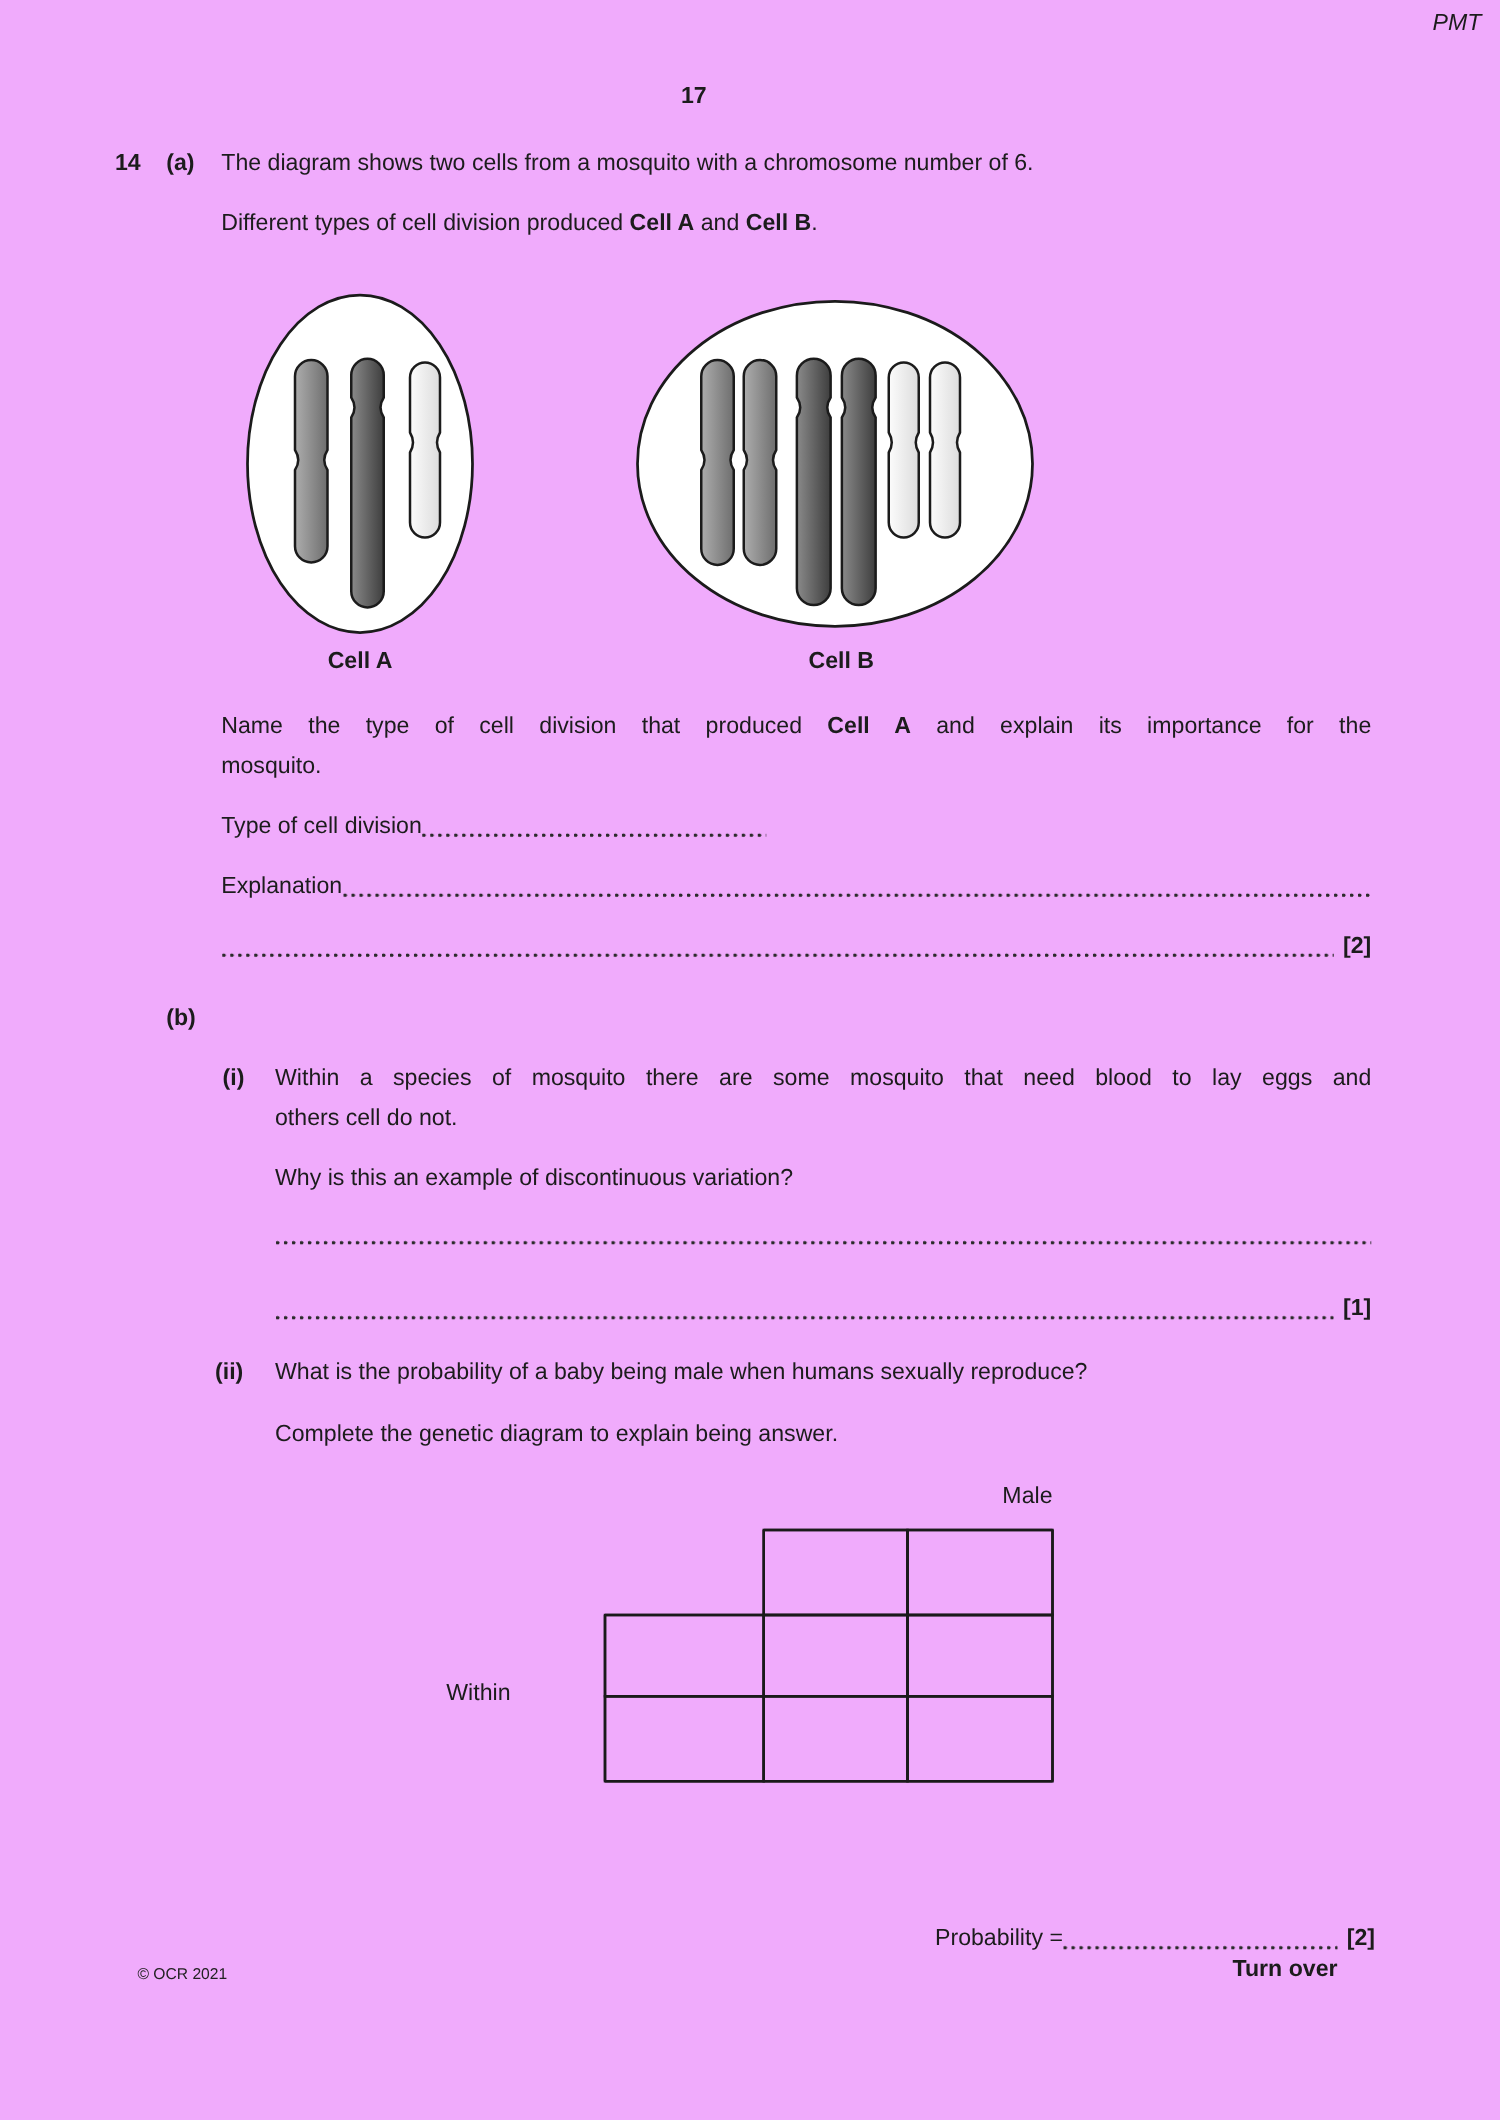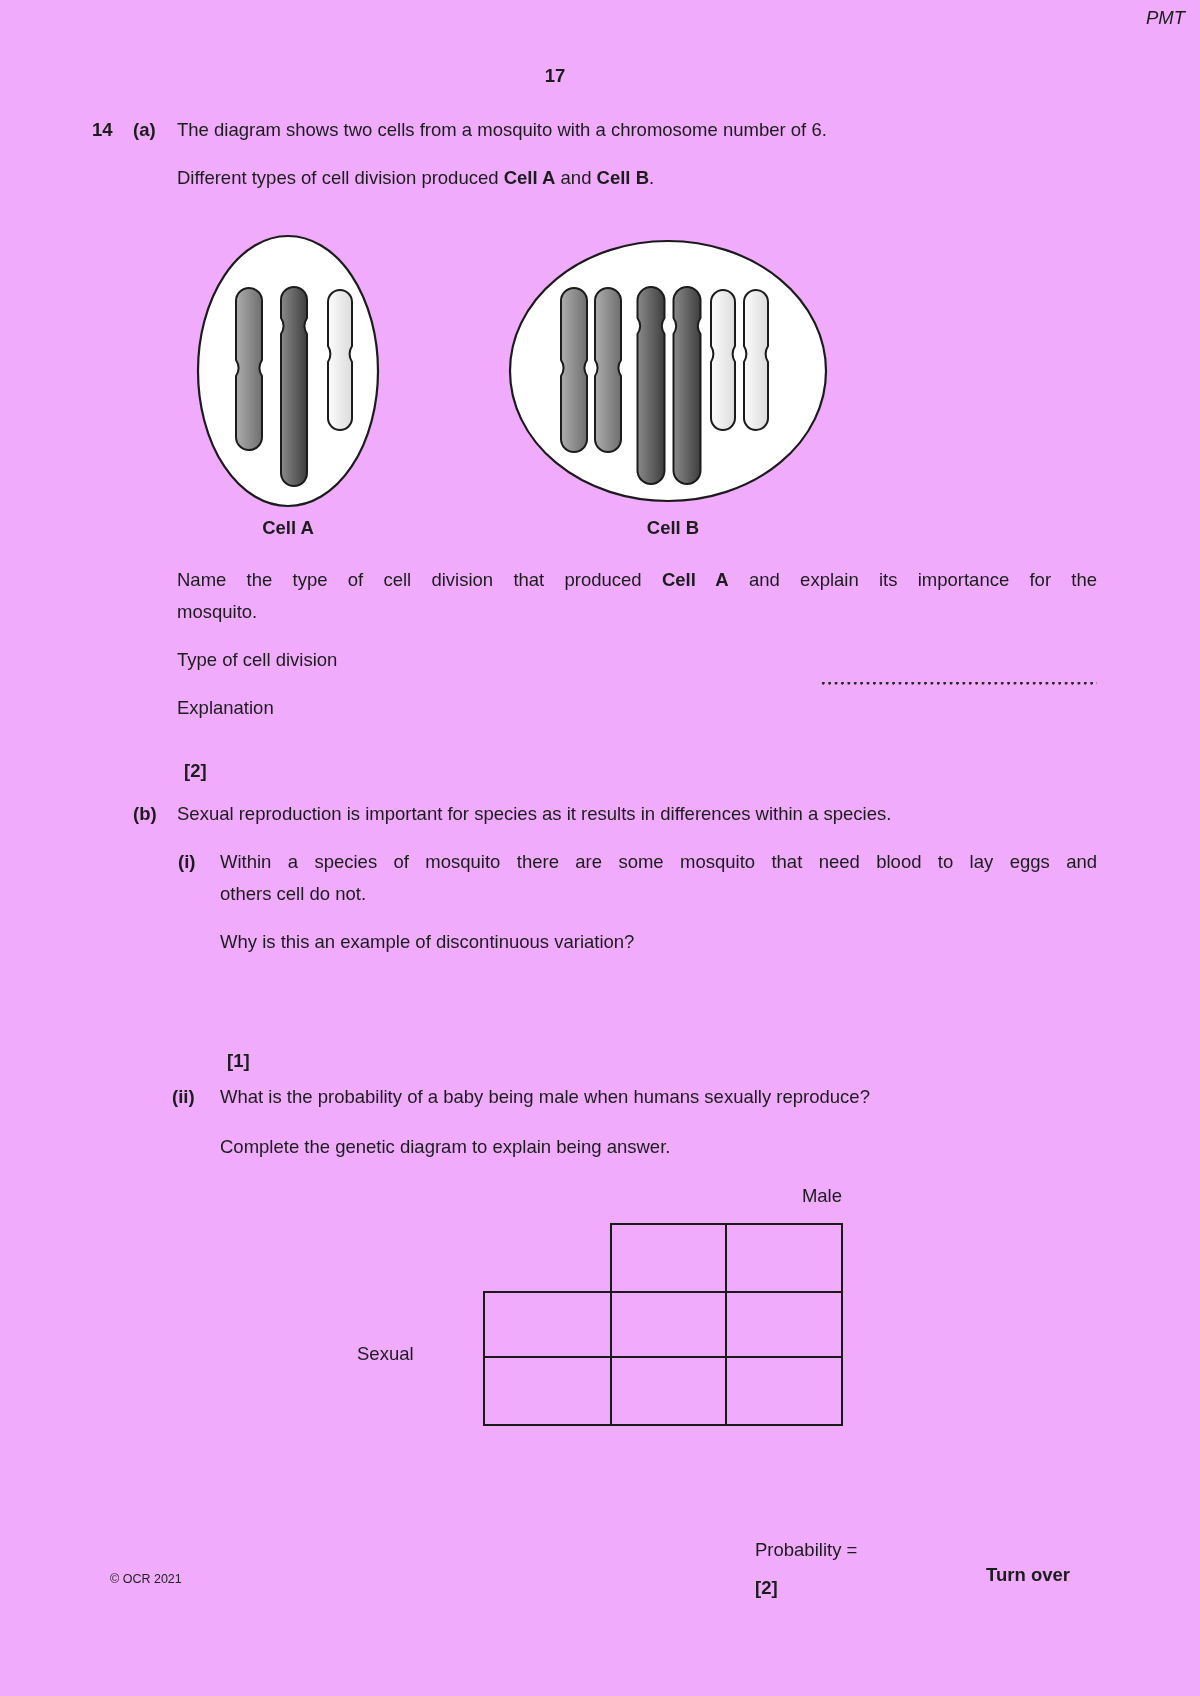--- a/index.html
+++ b/index.html
@@ -5,21 +5,21 @@
   html,body{margin:0;padding:0;background:#ffffff;}
   .page{
     position:relative;width:1200px;height:1696px;background:#f0abfc;overflow:hidden;
     font-family:"Liberation Sans","DejaVu Sans",sans-serif;
     font-size:18.5px;color:#1c1c1c;
   }
   .abs{position:absolute;white-space:nowrap;line-height:1.25;}
   .b{font-weight:bold;}
   .i{font-style:italic;}
   .just{white-space:normal;text-align:justify;text-align-last:justify;}
-  .flexline{display:flex;align-items:baseline;flex-direction:column;}
+  .flexline{display:flex;align-items:baseline;}
   .dots{
     flex:1 1 auto;height:15px;align-self:flex-end;
     background-image:radial-gradient(circle at 2.2px 12.2px,#2a2a2a 1.25px,transparent 1.65px);
     background-size:6.4px 15px;background-repeat:repeat-x;
   }
   .dots-fixed{flex:0 0 auto;}
   .marks{margin-left:7px;font-weight:bold;}
   svg.overlay{position:absolute;left:0;top:0;pointer-events:none;}
   .small{font-size:12.5px;color:#222;}
 </style>
@@ -95,40 +95,39 @@
   <div class="abs flexline" style="left:177px;top:696px;width:920px;">
     <span>Explanation </span>
     <span class="dots"></span>
   </div>
   <div class="abs flexline" style="left:177px;top:744px;width:920px;">
     <span class="dots"></span>
     <span class="marks">[2]</span>
   </div>
 
   <div class="abs b" style="left:133px;top:802px;">(b)</div>
-  <div class="abs" style="left:177px;top:802px;">Sexual reproduction is important for species as it results in differences within a species.</div>
 
   <div class="abs b" style="left:178px;top:850px;">(i)</div>
   <div class="abs just" style="left:220px;top:850px;width:877px;">Within a species of mosquito there are some mosquito that need blood to lay eggs and</div>
   <div class="abs" style="left:220px;top:882px;">others cell do not.</div>
   <div class="abs" style="left:220px;top:930px;">Why is this an example of discontinuous variation?</div>
   <div class="abs flexline" style="left:220px;top:982px;width:877px;">
     <span class="dots"></span>
   </div>
   <div class="abs flexline" style="left:220px;top:1034px;width:877px;">
     <span class="dots"></span>
     <span class="marks">[1]</span>
   </div>
 
   <div class="abs b" style="left:172px;top:1085px;">(ii)</div>
   <div class="abs" style="left:220px;top:1085px;">What is the probability of a baby being male when humans sexually reproduce?</div>
   <div class="abs" style="left:220px;top:1135px;">Complete the genetic diagram to explain being answer.</div>
 
   <div class="abs" style="left:611px;top:1184px;width:231px;text-align:right;">Male</div>
-  <div class="abs" style="left:300px;top:1342px;width:155px;text-align:left;padding-left:57px;box-sizing:border-box;">Sexual</div>
+  <div class="abs" style="left:300px;top:1342px;width:155px;text-align:left;padding-left:57px;box-sizing:border-box;">Within</div>
 
   <div class="abs flexline" style="left:748px;top:1538px;width:352px;">
     <span>Probability = </span>
     <span class="dots"></span>
     <span class="marks">[2]</span>
   </div>
   <div class="abs b" style="left:960px;top:1563px;width:110px;text-align:right;">Turn over</div>
   <div class="abs small" style="left:110px;top:1572px;">© OCR 2021</div>
 
 </div>

